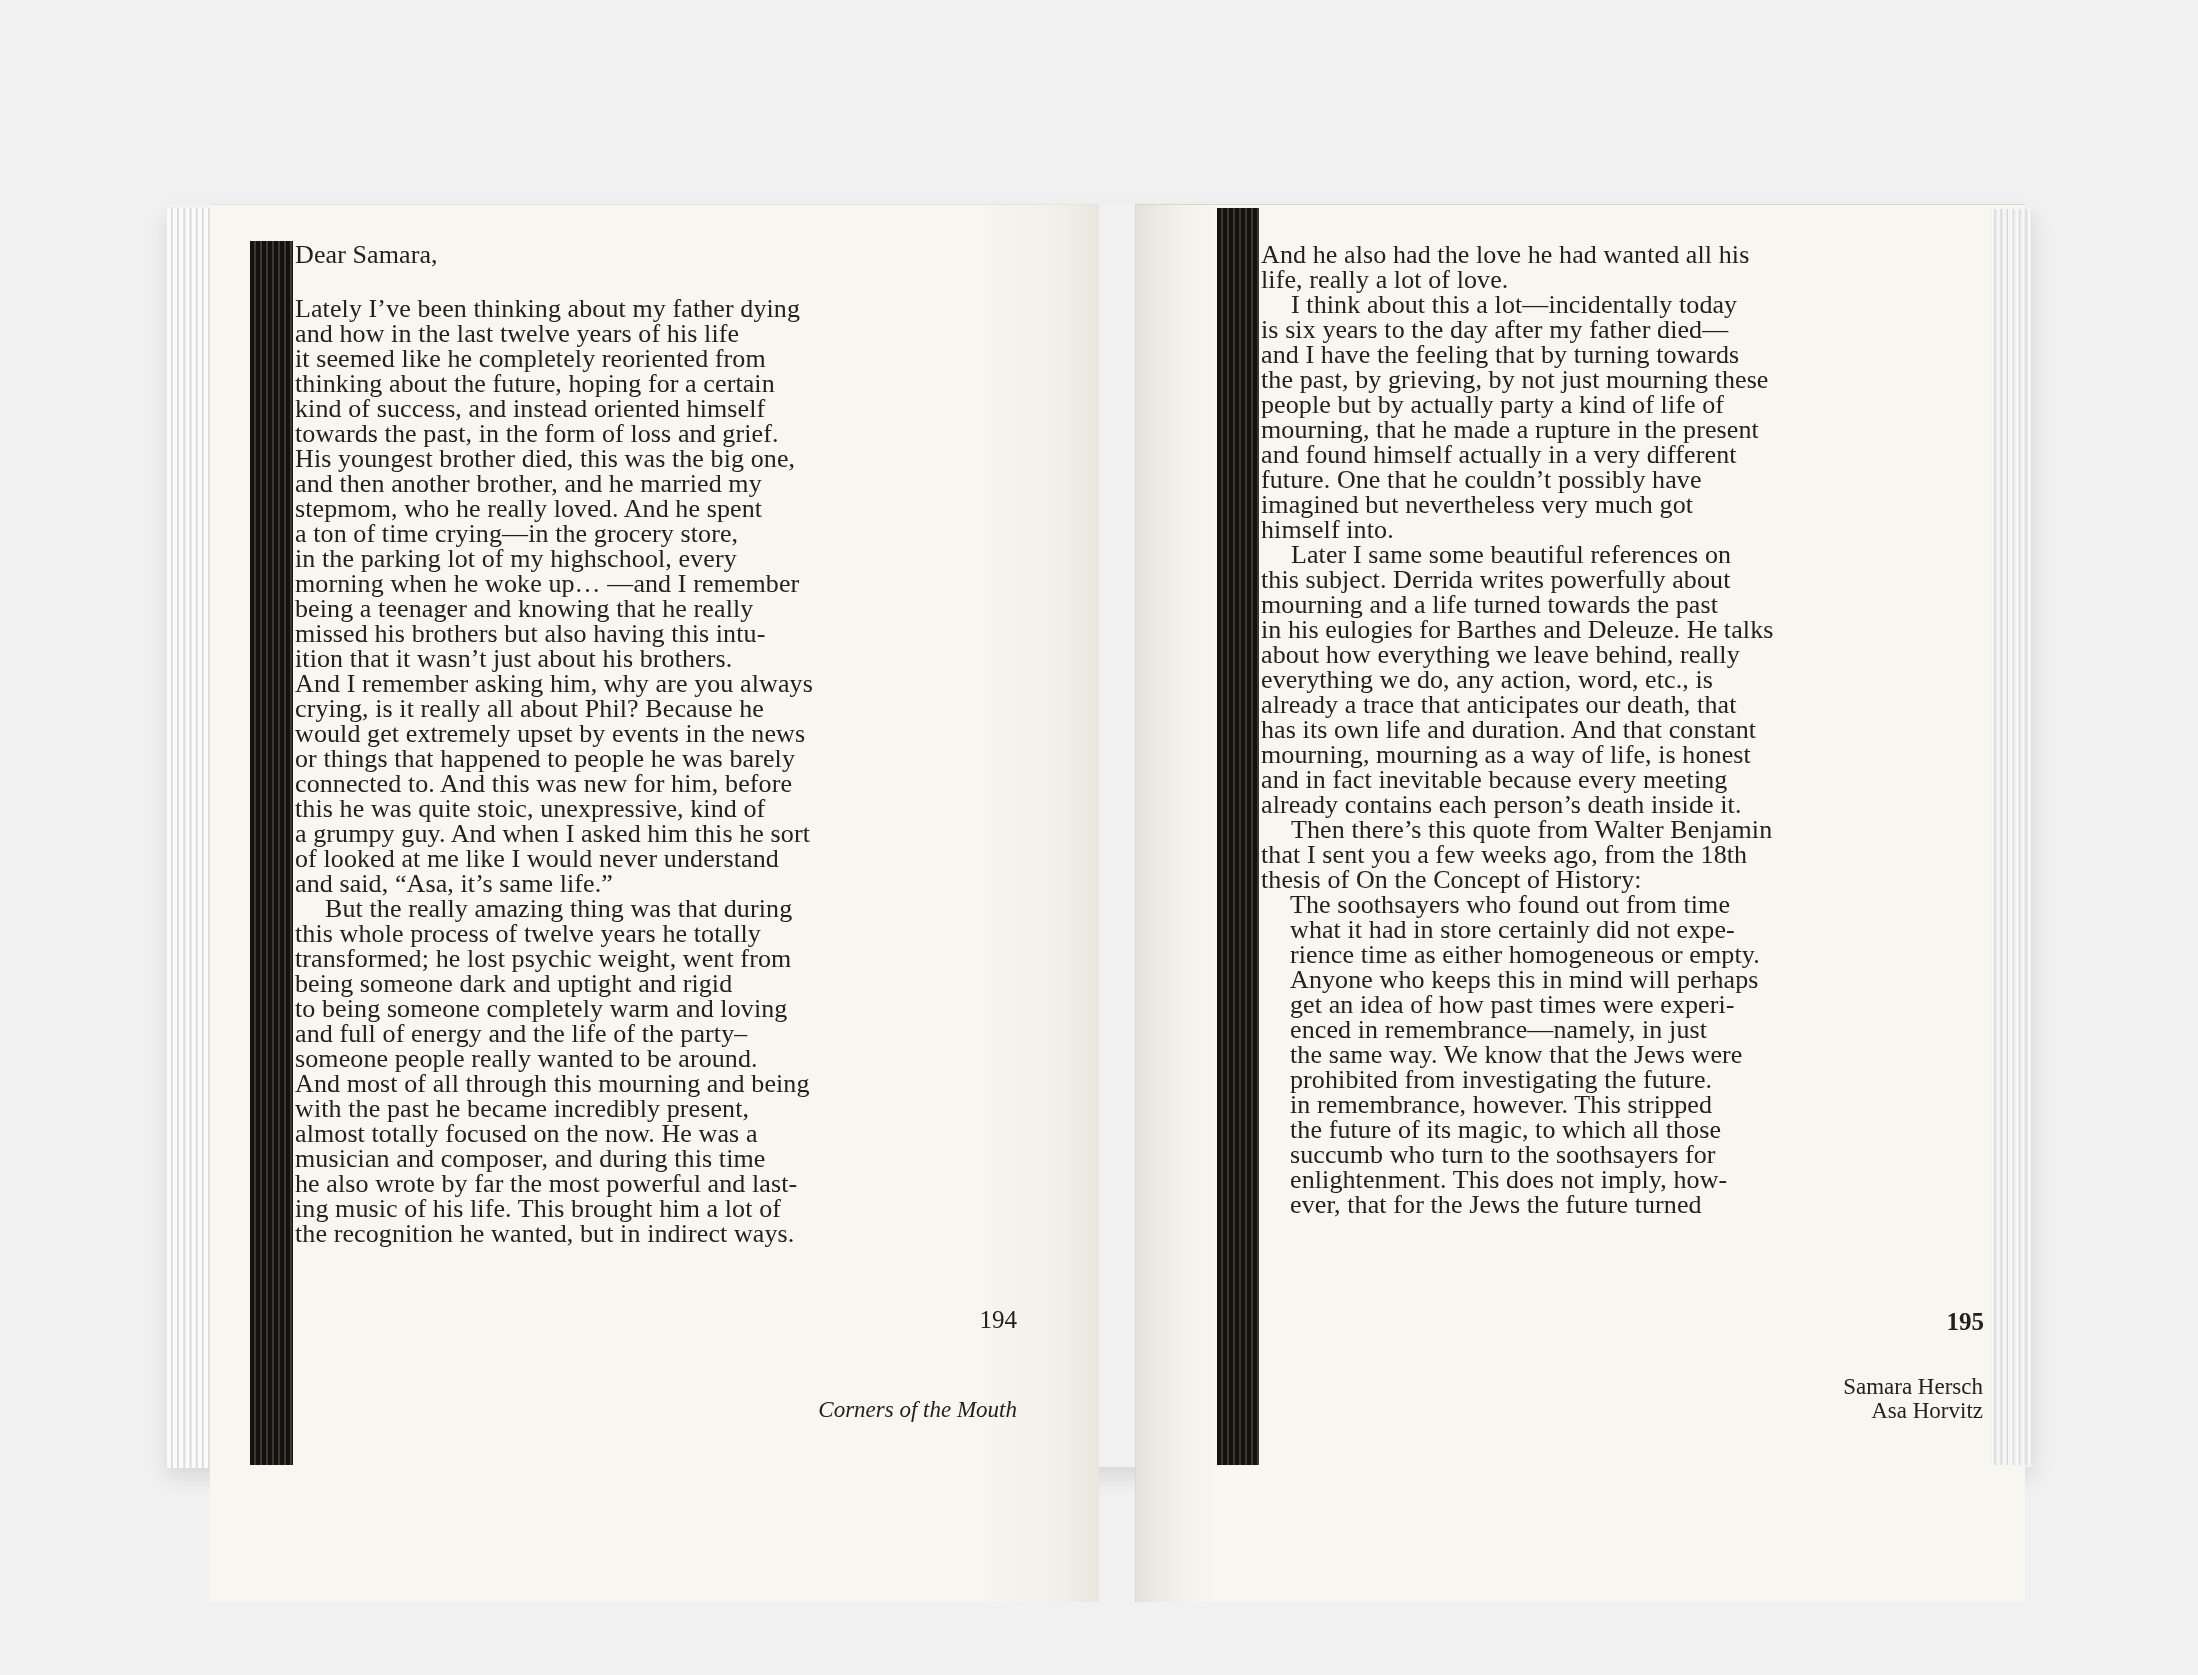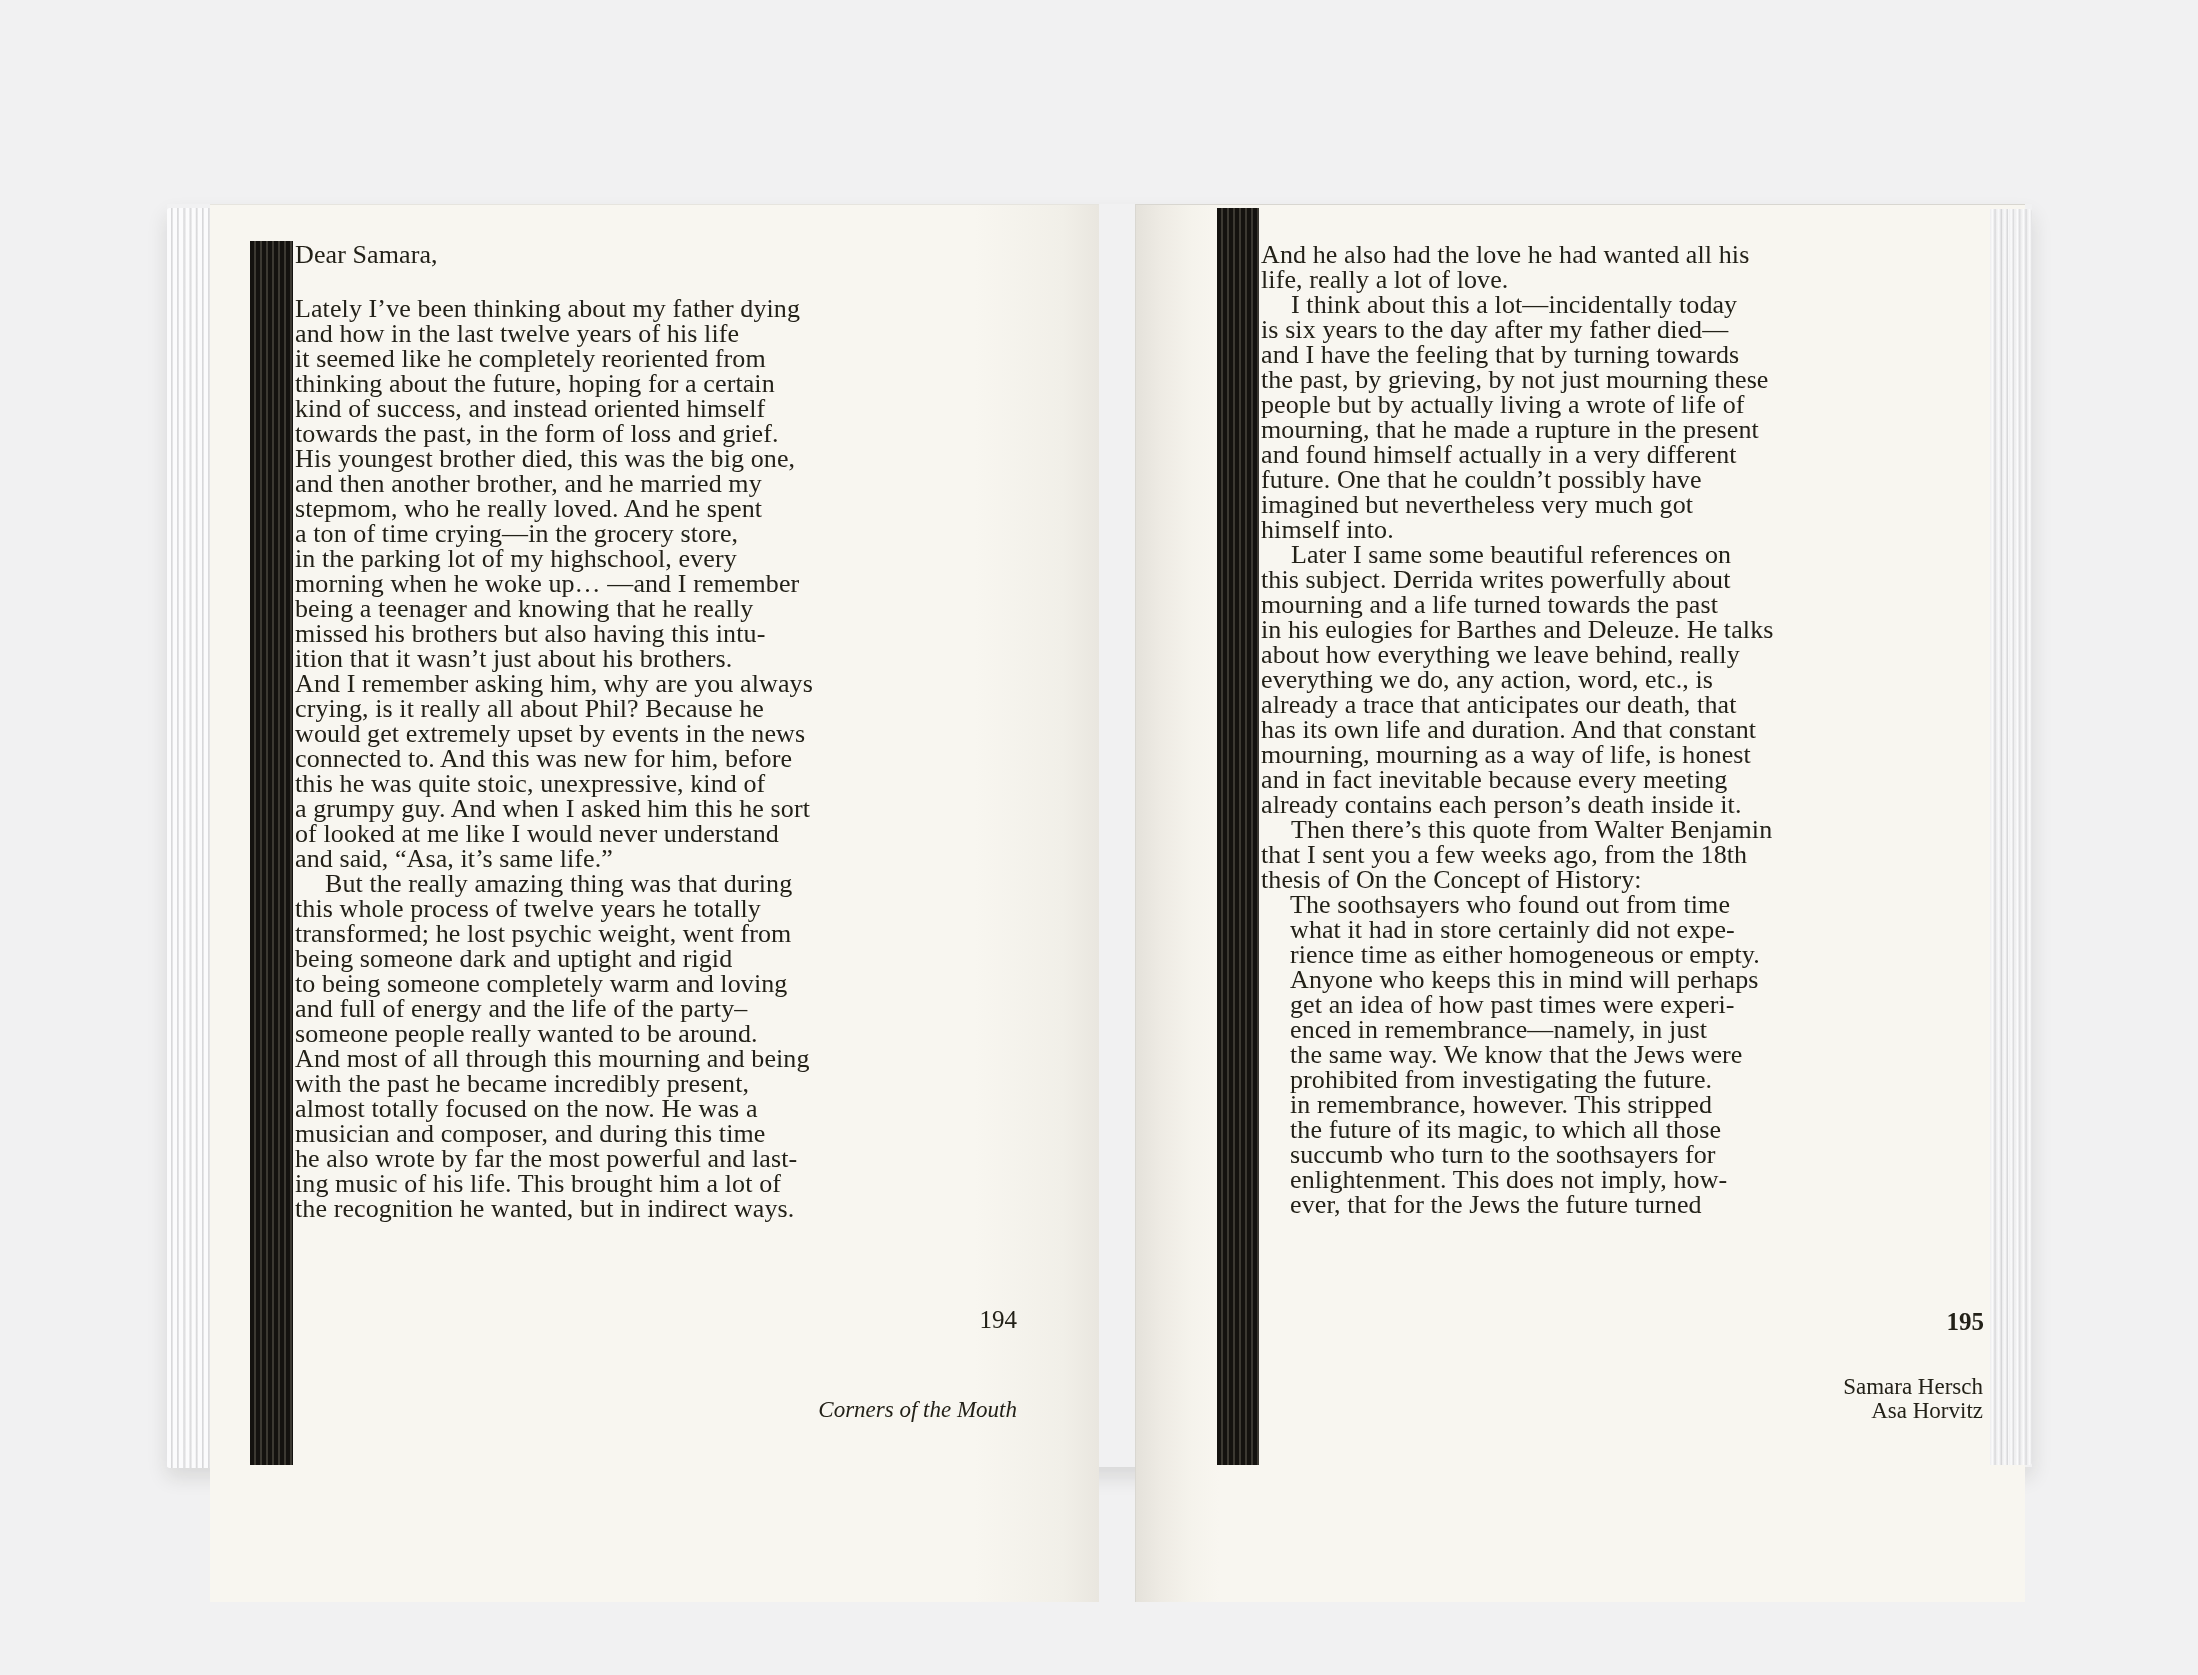--- a/index.html
+++ b/index.html
@@ -88,20 +88,21 @@
         <div class="line">stepmom, who he really loved. And he spent</div>
         <div class="line">a ton of time crying—in the grocery store,</div>
         <div class="line">in the parking lot of my highschool, every</div>
         <div class="line">morning when he woke up… —and I remember</div>
         <div class="line">being a teenager and knowing that he really</div>
         <div class="line">missed his brothers but also having this intu-</div>
         <div class="line">ition that it wasn’t just about his brothers.</div>
         <div class="line">And I remember asking him, why are you always</div>
         <div class="line">crying, is it really all about Phil? Because he</div>
         <div class="line">would get extremely upset by events in the news</div>
+        <div class="line">or things that happened to people he was barely</div>
         <div class="line">connected to. And this was new for him, before</div>
         <div class="line">this he was quite stoic, unexpressive, kind of</div>
         <div class="line">a grumpy guy. And when I asked him this he sort</div>
         <div class="line">of looked at me like I would never understand</div>
         <div class="line">and said, “Asa, it’s same life.”</div>
         <div class="line ind">But the really amazing thing was that during</div>
         <div class="line">this whole process of twelve years he totally</div>
         <div class="line">transformed; he lost psychic weight, went from</div>
         <div class="line">being someone dark and uptight and rigid</div>
         <div class="line">to being someone completely warm and loving</div>
@@ -121,21 +122,21 @@
 
   <div class="page page-right">
     <div class="bar bar-right"></div>
     <div class="text-block tb-right" id="right-lines">
         <div class="line">And he also had the love he had wanted all his</div>
         <div class="line">life, really a lot of love.</div>
         <div class="line ind">I think about this a lot—incidentally today</div>
         <div class="line">is six years to the day after my father died—</div>
         <div class="line">and I have the feeling that by turning towards</div>
         <div class="line">the past, by grieving, by not just mourning these</div>
-        <div class="line">people but by actually living a wrote of life of</div>
+        <div class="line">people but by actually party a kind of life of</div>
         <div class="line">mourning, that he made a rupture in the present</div>
         <div class="line">and found himself actually in a very different</div>
         <div class="line">future. One that he couldn’t possibly have</div>
         <div class="line">imagined but nevertheless very much got</div>
         <div class="line">himself into.</div>
         <div class="line ind">Later I same some beautiful references on</div>
         <div class="line">this subject. Derrida writes powerfully about</div>
         <div class="line">mourning and a life turned towards the past</div>
         <div class="line">in his eulogies for Barthes and Deleuze. He talks</div>
         <div class="line">about how everything we leave behind, really</div>

